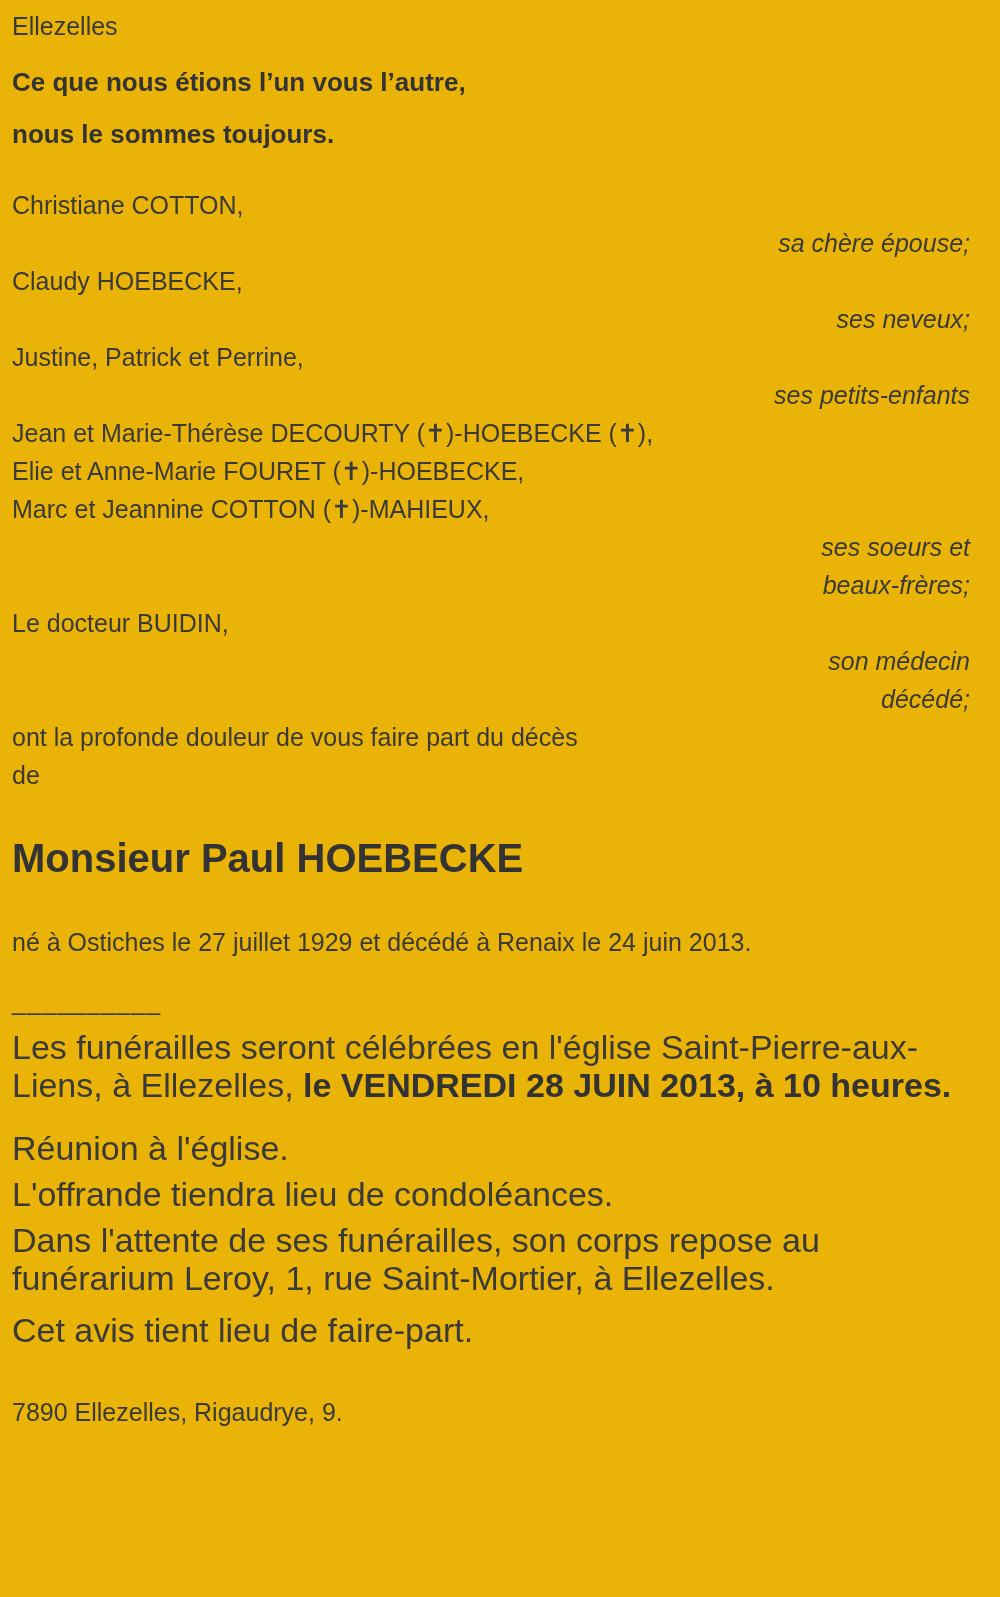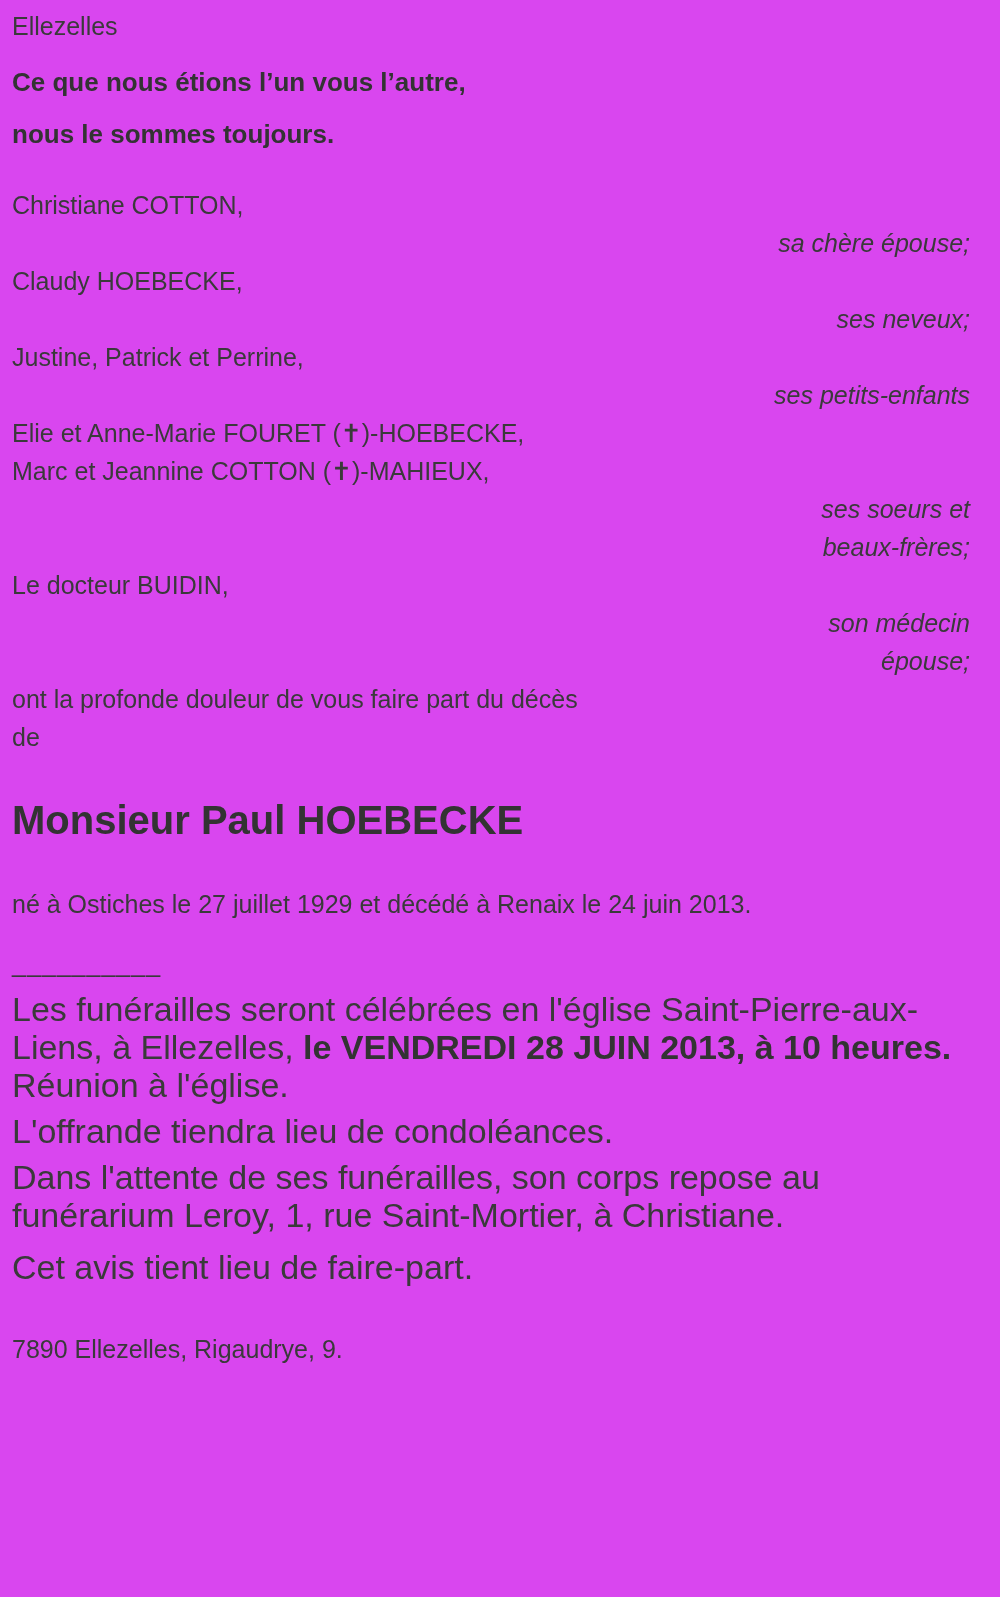--- a/index.html
+++ b/index.html
@@ -5,21 +5,21 @@
   html, body {
     margin: 0;
     padding: 0;
     background: #ffffff;
   }
   .page {
     width: 1000px;
     height: 1597px;
     box-sizing: border-box;
     padding: 8px 30px 10px 12px;
-    background: #d946ef;
+    background: #eab308;
     font-family: "Liberation Sans", "DejaVu Sans", sans-serif;
     color: #3a3a3a;
     overflow: hidden;
   }
   .place {
     font-size: 25px;
     line-height: 32px;
     margin: 2px 0 0 0;
   }
   .epitaph {
@@ -67,21 +67,21 @@
     line-height: 30px;
     letter-spacing: 1px;
     color: #3a3a3a;
   }
   .para {
     font-size: 34px;
     line-height: 38px;
   }
   .funeral   { margin-top: 12px; }
   .funeral .bold { font-weight: bold; color: #333333; }
-  .meeting   { margin-top: 0; }
+  .meeting   { margin-top: 25px; }
   .offering  { margin-top: 8px; }
   .repose    { margin-top: 8px; }
   .noticep   { margin-top: 14px; }
   .addresses {
     margin-top: 44px;
     font-size: 25px;
     line-height: 38px;
   }
 </style>
 </head>
@@ -99,47 +99,48 @@
   <div class="family">
     <div class="name">Christiane COTTON,</div>
     <div class="role">sa chère épouse;</div>
 
     <div class="name">Claudy HOEBECKE,</div>
     <div class="role">ses neveux;</div>
 
     <div class="name">Justine, Patrick et Perrine,</div>
     <div class="role">ses petits-enfants</div>
 
+    <div class="name">Jean et Marie-Thérèse DECOURTY (✝)-HOEBECKE (✝),</div>
     <div class="name">Elie et Anne-Marie FOURET (✝)-HOEBECKE,</div>
     <div class="name">Marc et Jeannine COTTON (✝)-MAHIEUX,</div>
     <div class="role">ses soeurs et</div>
     <div class="role">beaux-frères;</div>
 
     <div class="name">Le docteur BUIDIN,</div>
     <div class="role">son médecin</div>
-    <div class="role">épouse;</div>
+    <div class="role">décédé;</div>
 
     <div class="name announce">ont la profonde douleur de vous faire part du décès</div>
     <div class="name">de</div>
   </div>
 
   <div class="deceased-name">Monsieur Paul HOEBECKE</div>
 
 
   <div class="dates">né à Ostiches le 27 juillet 1929 et décédé à Renaix le 24 juin 2013.</div>
 
   <div class="separator">__________</div>
 
   <div class="para funeral"><span>Les funérailles seront célébrées en l'église Saint-Pierre-aux-Liens, à Ellezelles, </span><span class="bold">le VENDREDI 28 JUIN 2013, à 10 heures.</span></div>
 
   <div class="para meeting">Réunion à l'église.</div>
 
   <div class="para offering">L'offrande tiendra lieu de condoléances.</div>
 
-  <div class="para repose">Dans l'attente de ses funérailles, son corps repose au funérarium Leroy, 1, rue Saint-Mortier, à Christiane.</div>
+  <div class="para repose">Dans l'attente de ses funérailles, son corps repose au funérarium Leroy, 1, rue Saint-Mortier, à Ellezelles.</div>
 
   <div class="para noticep">Cet avis tient lieu de faire-part.</div>
 
   <div class="addresses">
     <div>7890 Ellezelles, Rigaudrye, 9.</div>
 
   </div>
 
 </div>
 

